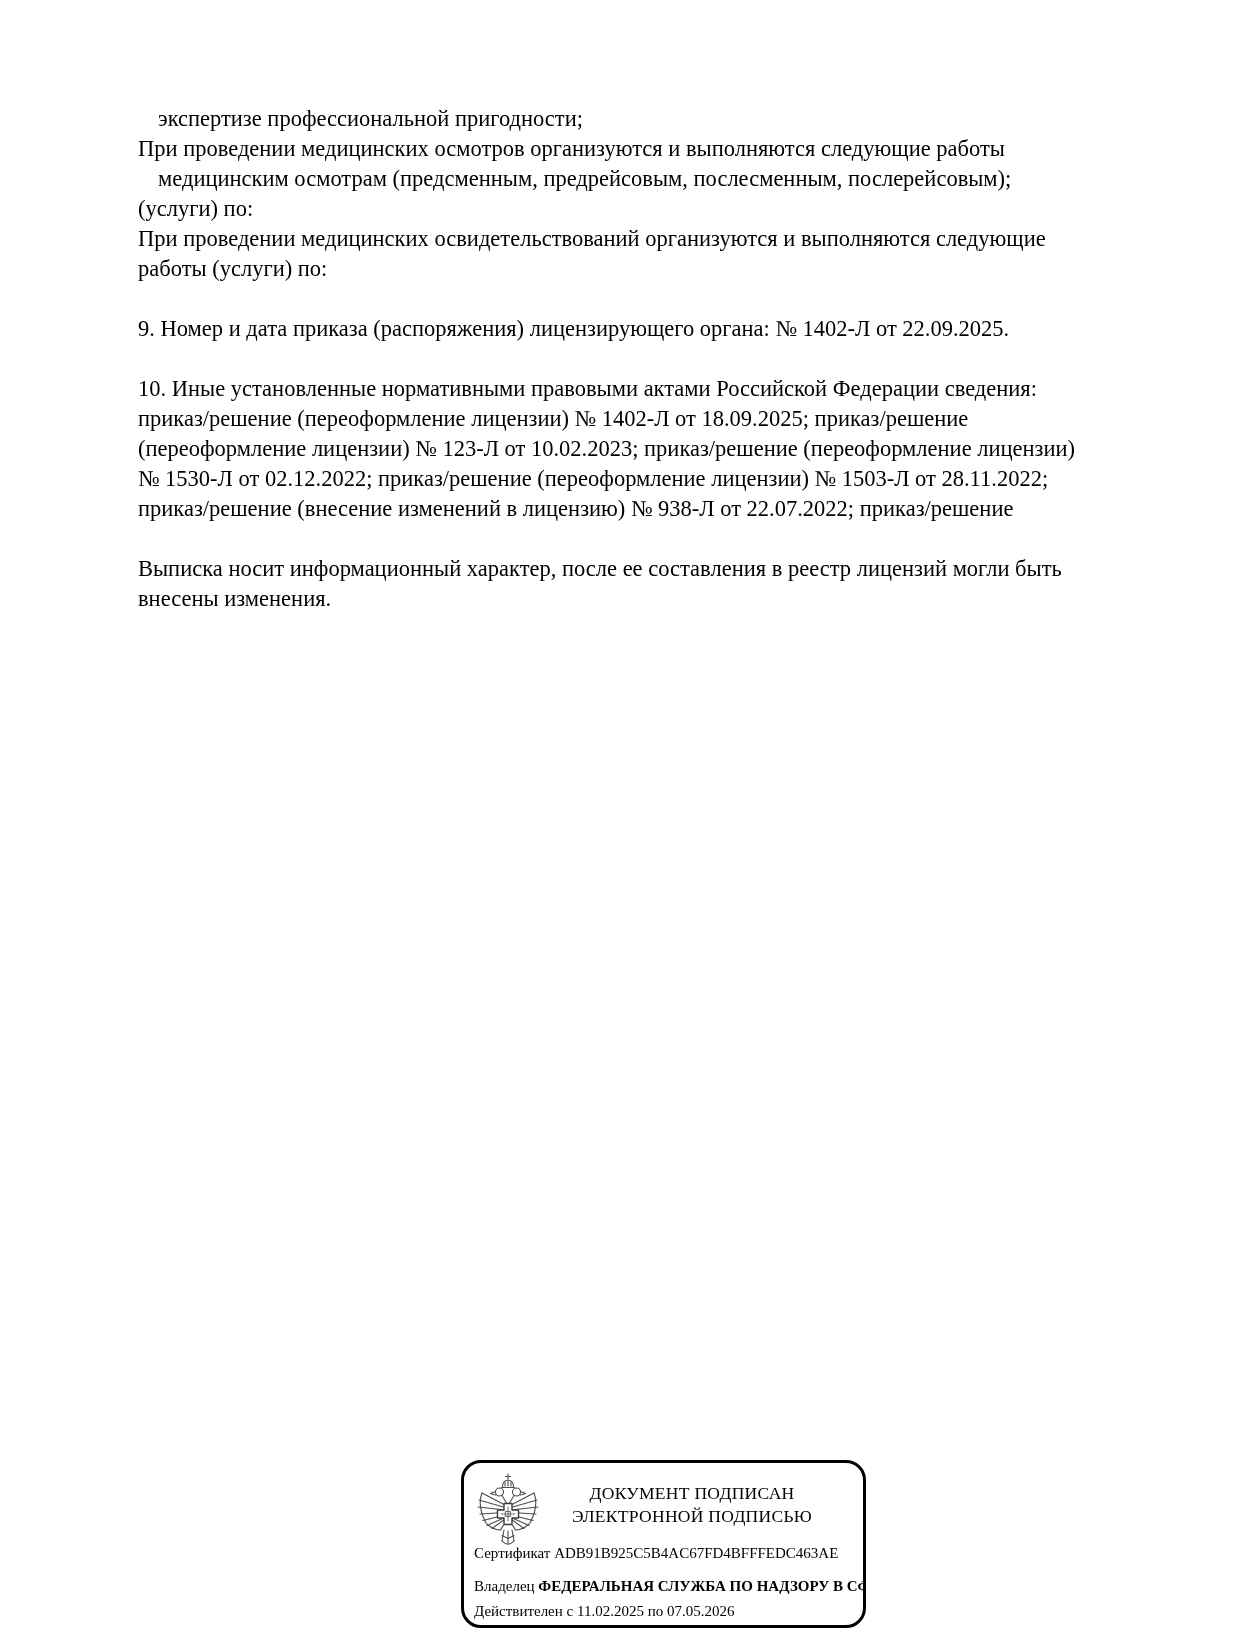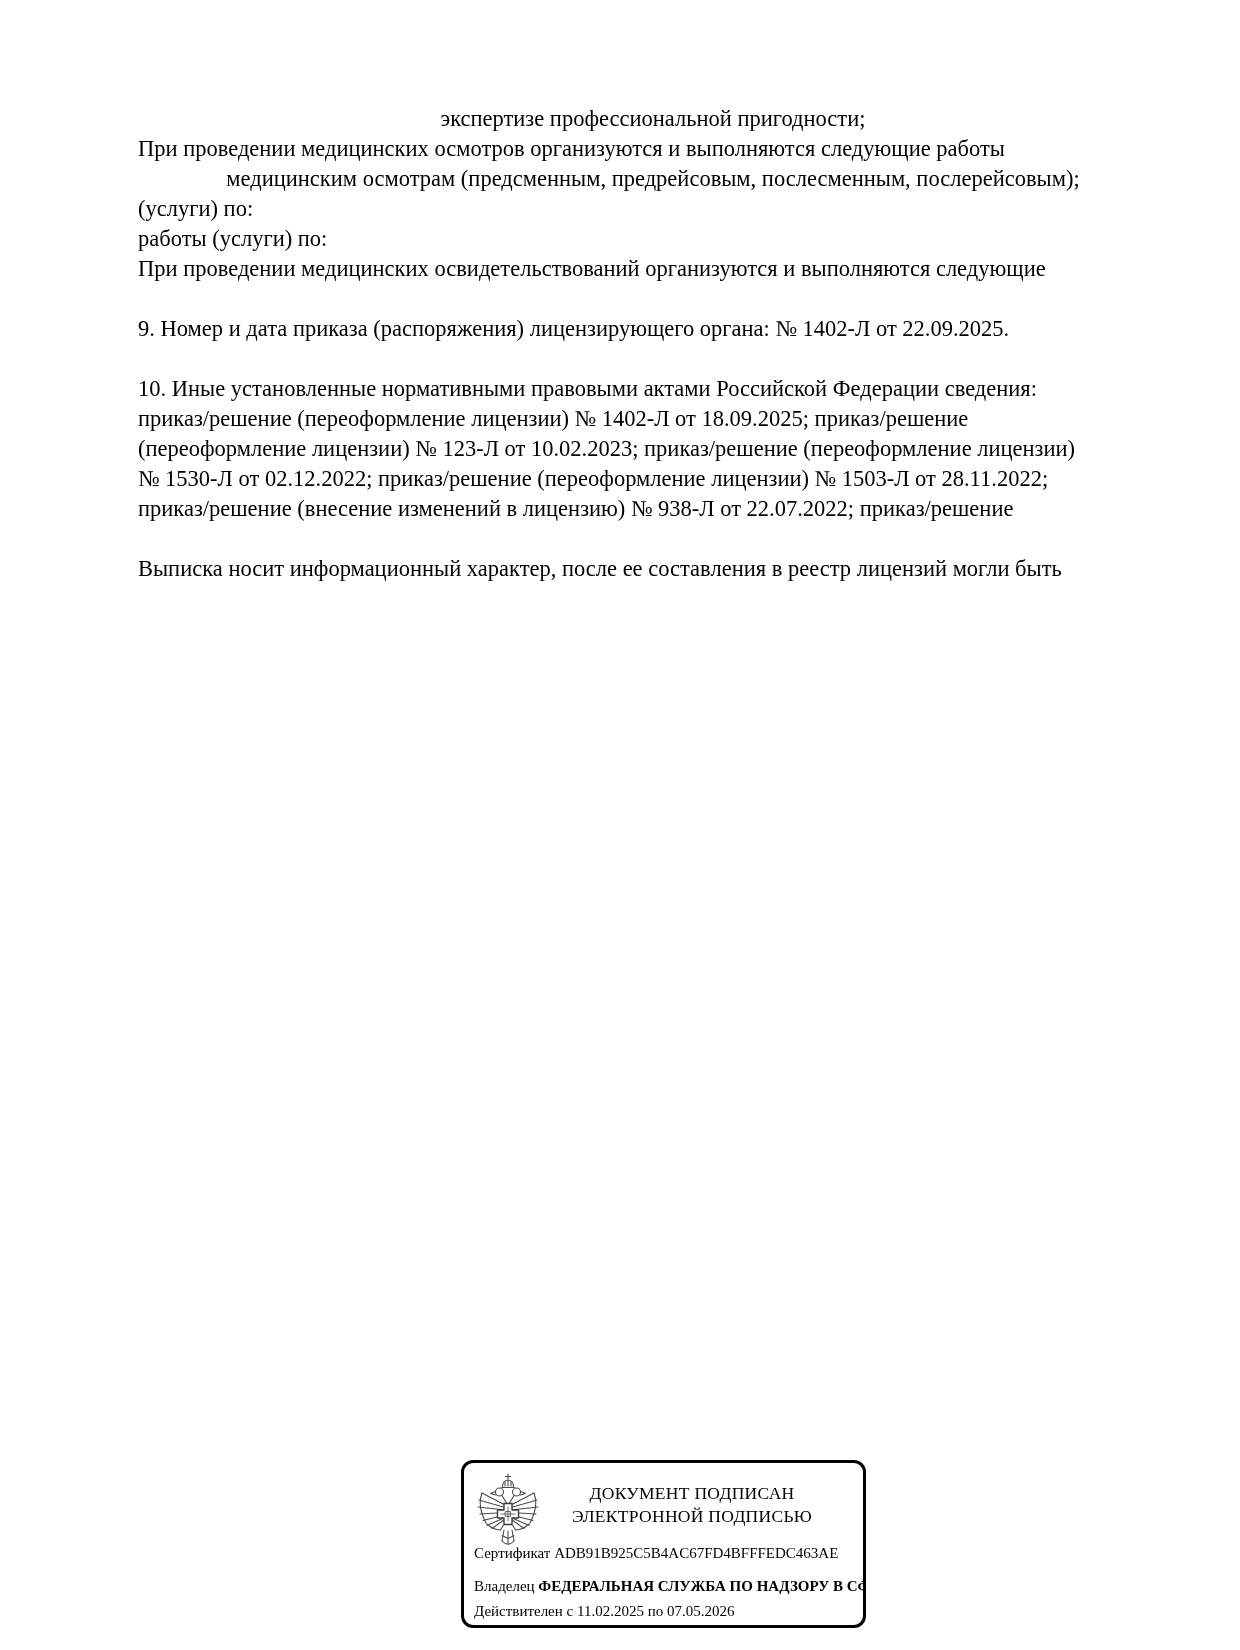--- a/index.html
+++ b/index.html
@@ -16,30 +16,30 @@
     position: absolute;
     left: 138px;
     top: 104px;
     width: 1010px;
     font-size: 22.5px;
     line-height: 30px;
   }
   .para { margin: 0 0 30px 0; }
   .para:last-child { margin-bottom: 8px; }
   .line { white-space: pre; }
-  .line.indent { padding-left: 20px; text-align: center; }
+  .line.indent { padding-left: 20px; }
 
   .stamp {
     position: absolute;
     left: 461px;
     top: 1460px;
     width: 405px;
     height: 168px;
     border: 3px solid #000000;
-    border-radius: 12px;
+    border-radius: 20px;
     box-sizing: border-box;
     background: #ffffff;
     overflow: hidden;
     text-decoration: underline;
   }
   .stamp-emblem {
     position: absolute;
     left: 12px;
     top: 9px;
     width: 64px;
@@ -71,38 +71,39 @@
 
 <div class="page">
 
   <div class="doc-text">
 
     <div class="para">
       <div class="line indent">экспертизе профессиональной пригодности;</div>
       <div class="line">При проведении медицинских осмотров организуются и выполняются следующие работы</div>
       <div class="line indent">медицинским осмотрам (предсменным, предрейсовым, послесменным, послерейсовым);</div>
       <div class="line">(услуги) по:</div>
+      <div class="line">При проведении медицинских освидетельствований организуются и выполняются следующие</div>
       <div class="line">работы (услуги) по:</div>
-      <div class="line">При проведении медицинских освидетельствований организуются и выполняются следующие</div>
     </div>
 
     <div class="para">
       <div class="line">9. Номер и дата приказа (распоряжения) лицензирующего органа: № 1402-Л от 22.09.2025.</div>
     </div>
 
     <div class="para">
       <div class="line">10. Иные установленные нормативными правовыми актами Российской Федерации сведения:</div>
       <div class="line">приказ/решение (переоформление лицензии) № 1402-Л от 18.09.2025; приказ/решение</div>
       <div class="line">(переоформление лицензии) № 123-Л от 10.02.2023; приказ/решение (переоформление лицензии)</div>
       <div class="line">№ 1530-Л от 02.12.2022; приказ/решение (переоформление лицензии) № 1503-Л от 28.11.2022;</div>
       <div class="line">приказ/решение (внесение изменений в лицензию) № 938-Л от 22.07.2022; приказ/решение</div>
     </div>
 
     <div class="para">
       <div class="line">Выписка носит информационный характер, после ее составления в реестр лицензий могли быть</div>
+      <div class="line">внесены изменения.</div>
     </div>
 
   </div>
 
   <div class="stamp">
 
     <div class="stamp-emblem">
       <svg viewBox="0 0 64 76" width="64" height="78" fill="none" stroke="#4b4b4b" stroke-width="1.1" stroke-linecap="round" stroke-linejoin="round">
 
         <path d="M32 1 L32 6 M29.5 3.5 L34.5 3.5"></path>

